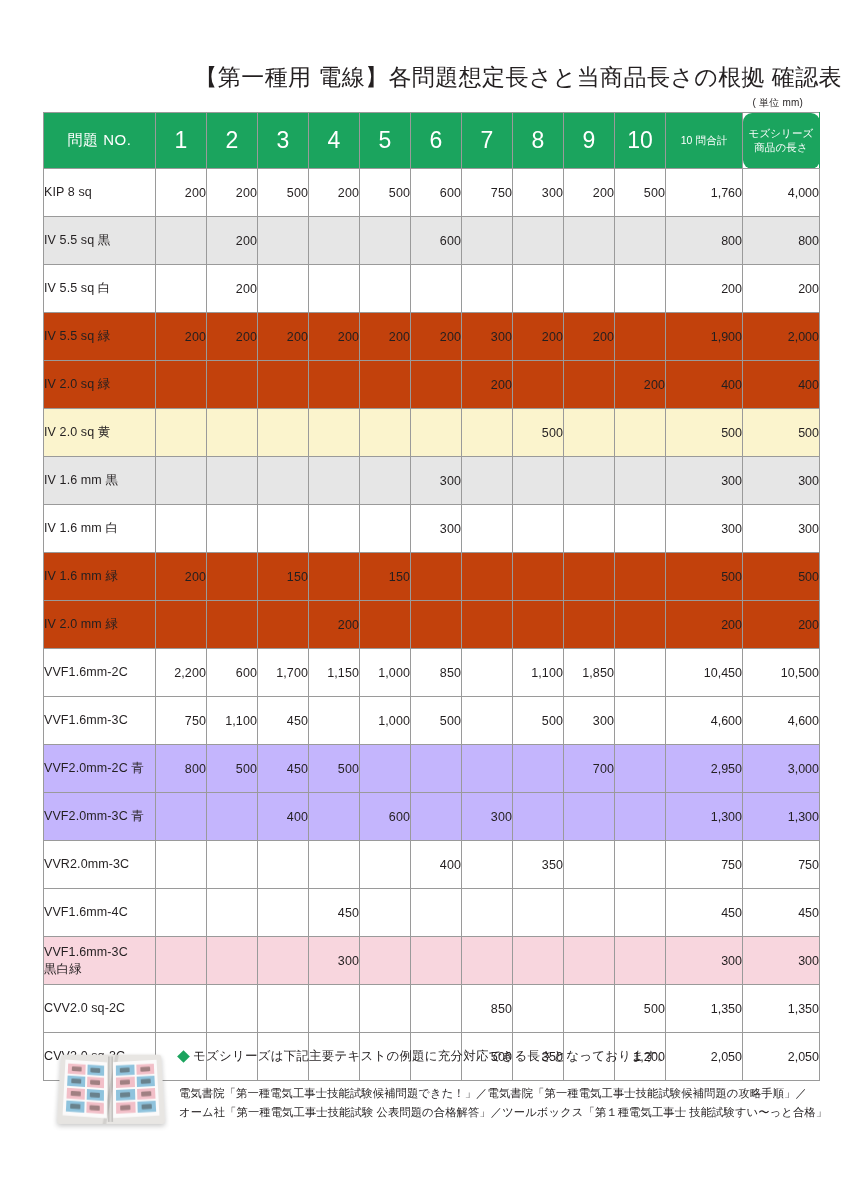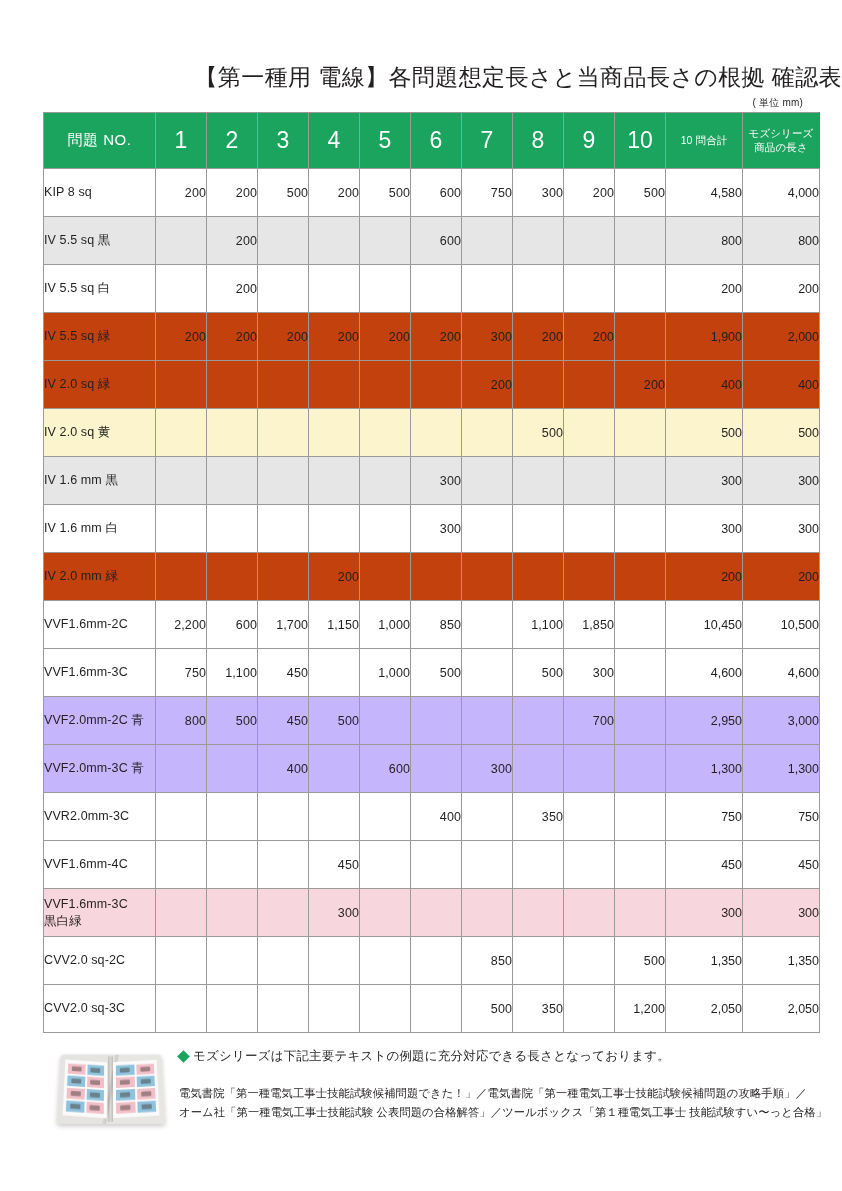--- a/index.html
+++ b/index.html
@@ -91,21 +91,21 @@
     font-weight: 300;
     line-height: 1;
   }
   thead th.h-small {
     font-size: 10.5px;
     line-height: 1.28;
     letter-spacing: 0.1px;
   }
   thead th.h-small .l1 { display: block; }
   thead th.h-small .l2 { display: block; }
-  thead th:last-child { border-right: 1px solid #1ba45e; }
+  thead th:last-child { border-right: 1px solid #1ba45e; border-radius: 9px; }
 
   
   tbody tr { height: 48px; }
   tbody td {
     height: 48px;
   }
   td.lbl {
     text-align: left;
     padding-left: 9px;
     font-size: 12.5px;
@@ -280,21 +280,21 @@
             <td class="val">200</td>
             <td class="val">200</td>
             <td class="val">500</td>
             <td class="val">200</td>
             <td class="val">500</td>
             <td class="val">600</td>
             <td class="val">750</td>
             <td class="val">300</td>
             <td class="val">200</td>
             <td class="val">500</td>
-            <td class="tot">4,580</td>
+            <td class="tot">1,760</td>
             <td class="tot">4,000</td>
           </tr>
           <tr class="bg-gray">
             <td class="lbl">IV 5.5 sq  黒</td>
             <td class="val"></td>
             <td class="val">200</td>
             <td class="val"></td>
             <td class="val"></td>
             <td class="val"></td>
             <td class="val">600</td>
@@ -387,20 +387,35 @@
             <td class="val"></td>
             <td class="val"></td>
             <td class="val"></td>
             <td class="val">300</td>
             <td class="val"></td>
             <td class="val"></td>
             <td class="val"></td>
             <td class="val"></td>
             <td class="tot">300</td>
             <td class="tot">300</td>
+          </tr>
+          <tr class="bg-green">
+            <td class="lbl">IV 1.6 mm  緑</td>
+            <td class="val">200</td>
+            <td class="val"></td>
+            <td class="val">150</td>
+            <td class="val"></td>
+            <td class="val">150</td>
+            <td class="val"></td>
+            <td class="val"></td>
+            <td class="val"></td>
+            <td class="val"></td>
+            <td class="val"></td>
+            <td class="tot">500</td>
+            <td class="tot">500</td>
           </tr>
           <tr class="bg-green">
             <td class="lbl">IV 2.0 mm  緑</td>
             <td class="val"></td>
             <td class="val"></td>
             <td class="val"></td>
             <td class="val">200</td>
             <td class="val"></td>
             <td class="val"></td>
             <td class="val"></td>

